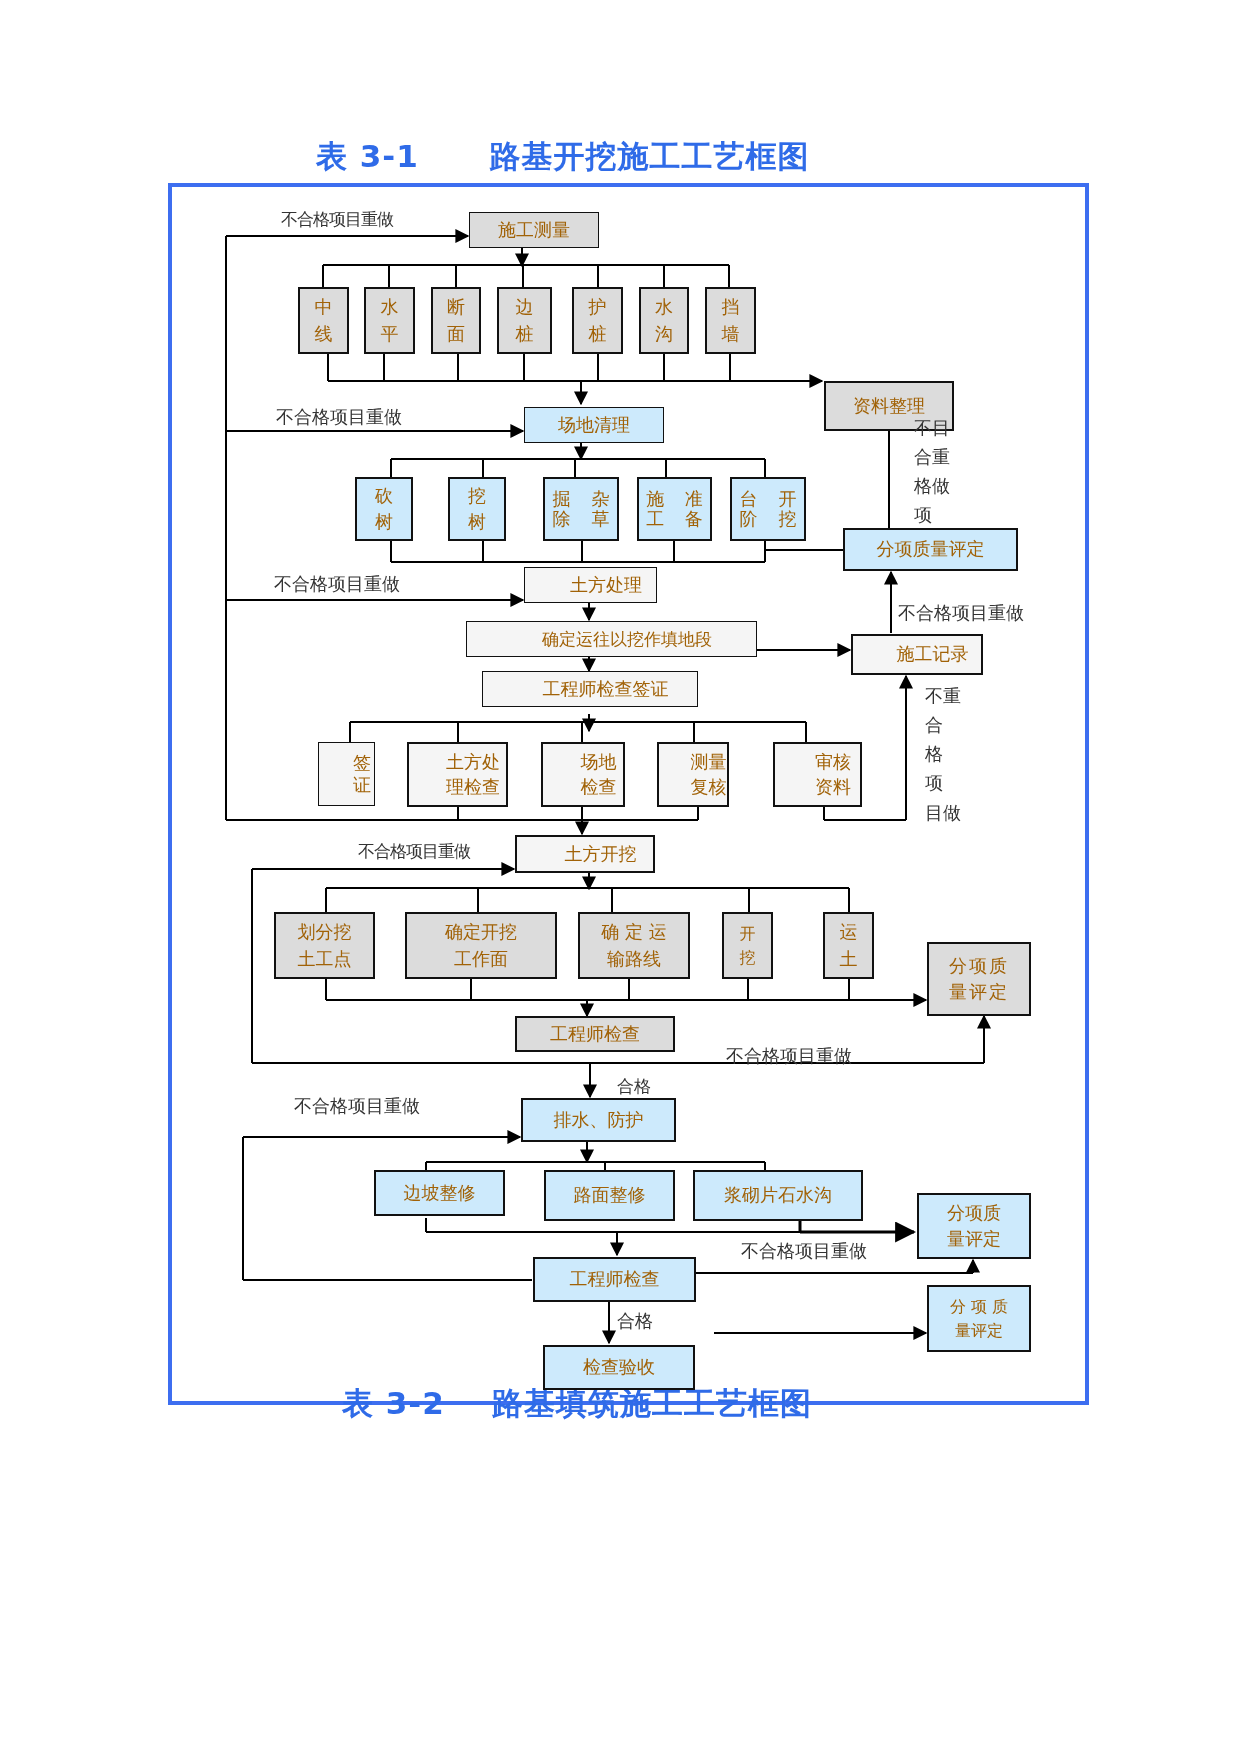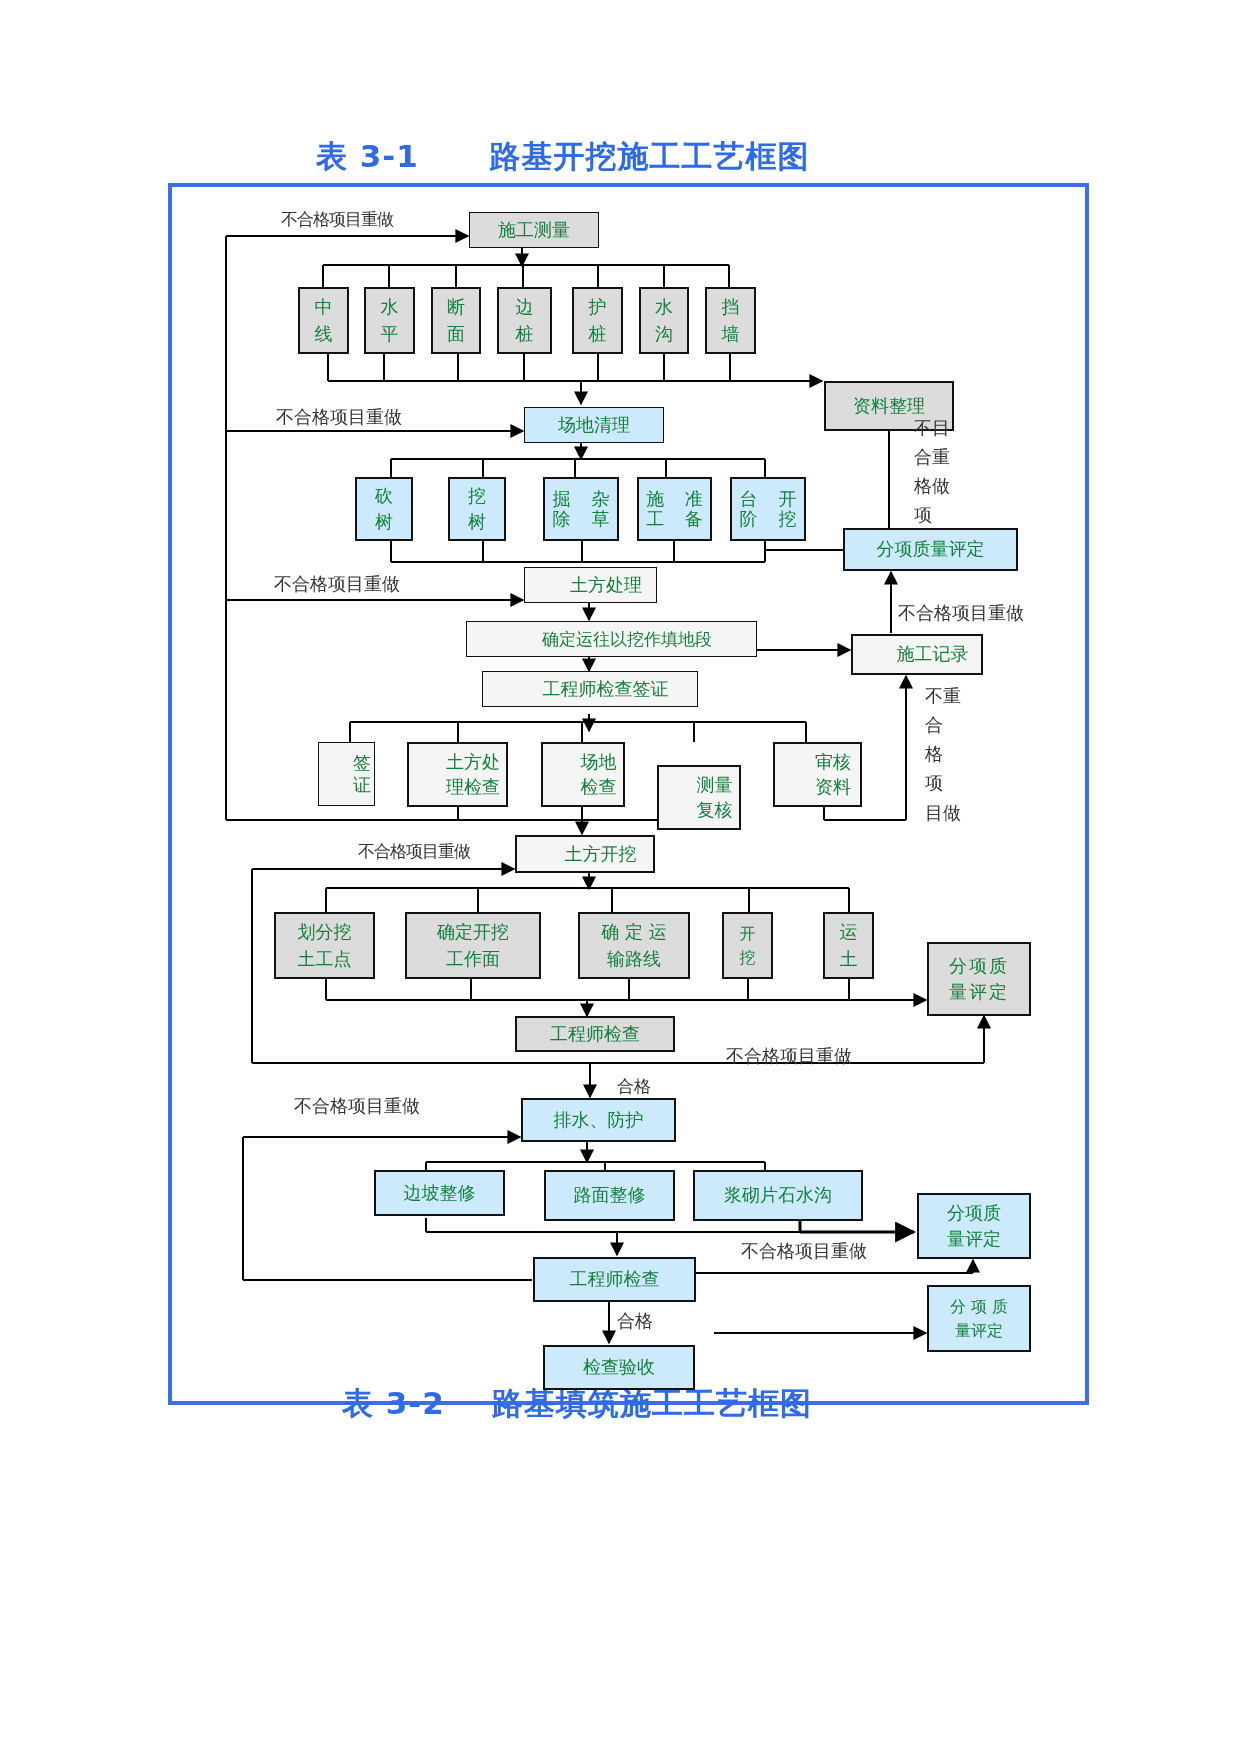--- a/index.html
+++ b/index.html
@@ -5,21 +5,21 @@
   html, body { margin:0; padding:0; background:#ffffff; }
   body { width:1241px; height:1754px; position:relative; overflow:hidden;
          font-family: "DejaVu Sans", "Liberation Sans", sans-serif; }
   .title { position:absolute; color:#2f6be8; font-size:31px; font-weight:bold;
            white-space:pre; letter-spacing:1px; }
   #frame { position:absolute; left:168px; top:183px; width:913px; height:1214px;
            border:4px solid #3d6ef0; box-sizing:content-box; }
   svg#diagram { position:absolute; left:0; top:0; }
   .box { position:absolute; box-sizing:border-box; border:2px solid #111;
          display:flex; align-items:center; justify-content:center;
-         text-align:center; color:#15803d; font-size:18px; line-height:1.45;
+         text-align:center; color:#a16207; font-size:18px; line-height:1.45;
          font-family: "DejaVu Serif", "Liberation Serif", serif; }
   .box.thin { border-width:1.5px; }
   .gray { background:#dcdcdc; }
   .blue { background:#cdeafc; }
   .light { background:#f5f5f5;padding-left:31px; }
   .lbl { position:absolute; color:#333; font-size:18px; white-space:pre;
          font-family: "DejaVu Serif", "Liberation Serif", serif; line-height:1.6; }
   .two { display:grid; grid-template-columns:1fr 1fr; column-gap:18px; padding:0 6px; }
 </style>
 </head>
@@ -189,31 +189,31 @@
 格
 项
 目做</div>
 
 <div class="box light thin" style="left:318px; top:742px; width:57px; height:64px; white-space:pre; line-height:1.2;">签
 证</div>
 <div class="box light" style="left:407px; top:742px; width:101px; height:65px; white-space:pre; line-height:1.35;">土方处
 理检查</div>
 <div class="box light" style="left:541px; top:742px; width:84px; height:65px; white-space:pre; line-height:1.35;">场地
 检查</div>
-<div class="box light" style="left:657px; top:742px; width:84px; height:65px; white-space:pre; line-height:1.35;margin-top:23px;">测量
+<div class="box light" style="left:657px; top:742px; width:72px; height:65px; white-space:pre; line-height:1.35;">测量
 复核</div>
 <div class="box light" style="left:773px; top:742px; width:89px; height:65px; white-space:pre; line-height:1.35;">审核
 资料</div>
 
 <div class="lbl" style="left:358px; top:838px; font-size:17px; letter-spacing:-1px;">不合格项目重做</div>
 <div class="box light" style="left:515px; top:835px; width:140px; height:38px;">土方开挖</div>
 
 <div class="box gray" style="left:274px; top:912px; width:101px; height:67px; white-space:pre;">划分挖
 土工点</div>
-<div class="box gray" style="left:405px; top:912px; width:136px; height:67px; white-space:pre;">确定开挖
+<div class="box gray" style="left:405px; top:912px; width:152px; height:67px; white-space:pre;">确定开挖
 工作面</div>
 <div class="box gray" style="left:578px; top:912px; width:112px; height:67px; white-space:pre;">确 定 运
 输路线</div>
 <div class="box gray" style="left:722px; top:912px; width:51px; height:67px; white-space:pre; font-size:16px;">开
 挖</div>
 <div class="box gray" style="left:823px; top:912px; width:51px; height:67px; white-space:pre;">运
 土</div>
 
 <div class="box gray" style="left:927px; top:942px; width:104px; height:74px; white-space:pre; letter-spacing:2px;">分项质
 量评定</div>

